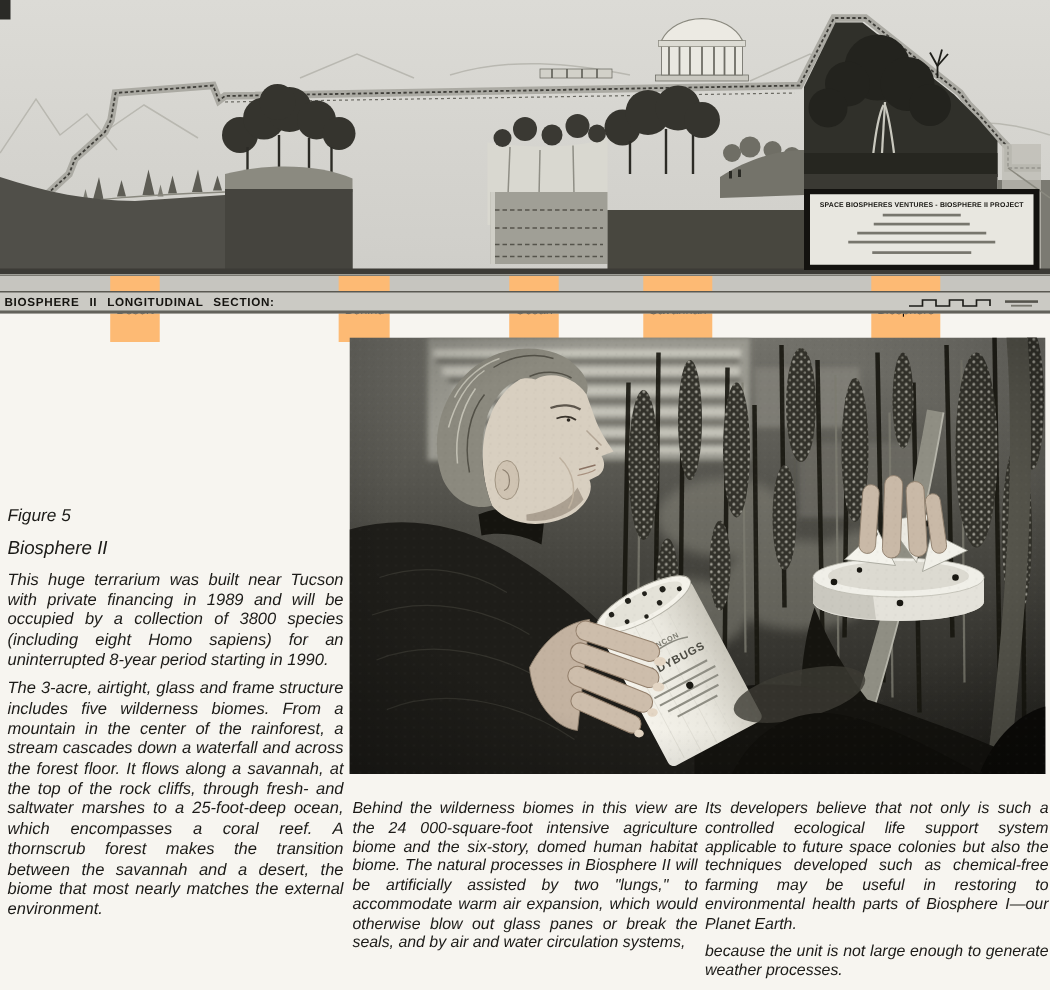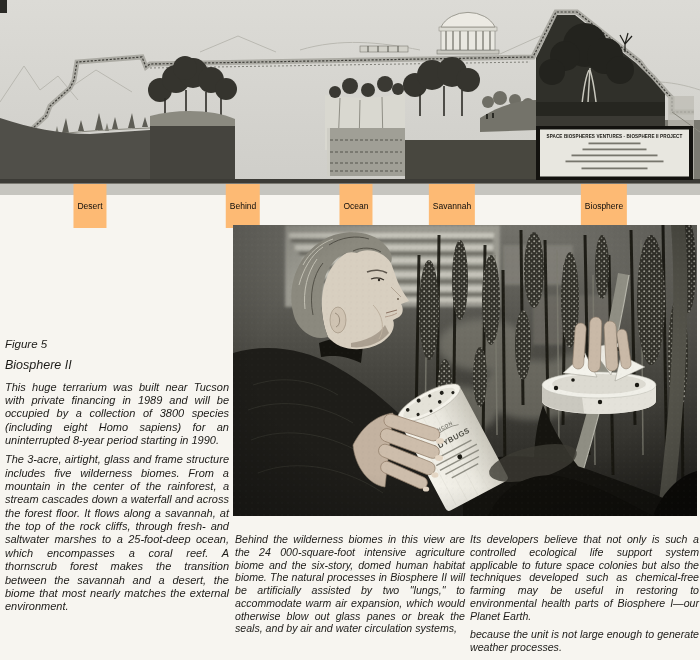--- a/index.html
+++ b/index.html
@@ -215,20 +215,28 @@
   </div>
 
   <div class="label-strip">
     <div class="biome-chip" style="left:90px">Desert</div>
     <div class="biome-chip" style="left:243px">Behind</div>
     <div class="biome-chip" style="left:356px">Ocean</div>
     <div class="biome-chip" style="left:452px">Savannah</div>
     <div class="biome-chip" style="left:604px">Biosphere</div>
   </div>
 
+  <div class="caption-bar">
+    <div class="caption-text">BIOSPHERE II  LONGITUDINAL  SECTION:</div>
+    <svg class="scale-glyph" width="92" height="9" viewBox="0 0 92 9">
+      <path d="M2,7 h9 v-4 h9 v4 h9 v-4 h9 v4 h9 v-4 h9 v4" stroke="#1d1c18" stroke-width="1.1" fill="none"></path>
+      <rect x="66" y="3.2" width="22" height="1.7" fill="#55544c"></rect>
+      <rect x="70" y="6.2" width="14" height="1.2" fill="#77766d"></rect>
+    </svg>
+  </div>
 
   <div class="photo-wrap">
     <svg width="464" height="291" viewBox="0 0 464 291">
       <defs>
         <linearGradient id="pbg" x1="0" y1="0" x2="0" y2="1">
           <stop offset="0" stop-color="#73726b"></stop>
             <stop offset=".5" stop-color="#474640"></stop>
             <stop offset="1" stop-color="#201f1b"></stop>
         </linearGradient>
         <linearGradient id="cylG" x1="0" y1="0" x2="1" y2="0">

